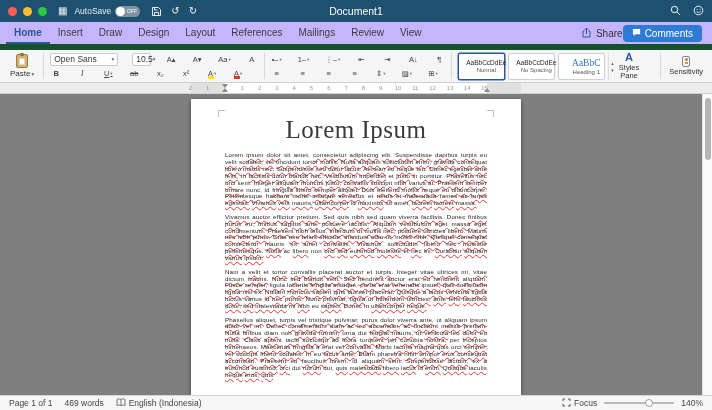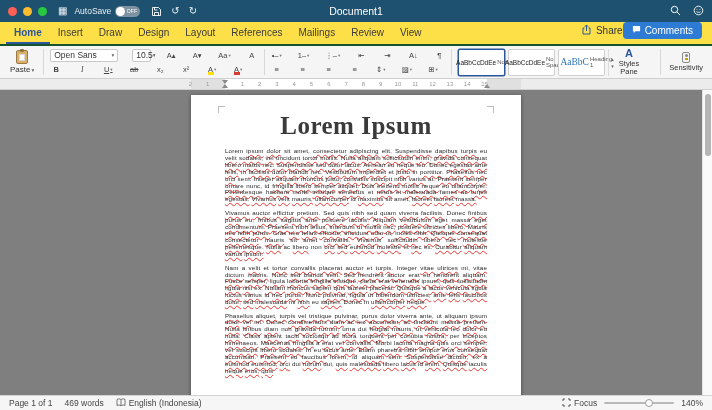--- a/index.html
+++ b/index.html
@@ -16,21 +16,21 @@
   .toggle { width:25px; height:11px; border-radius:6px; background:#7d93a1; position:relative; }
   .knob { position:absolute; left:1px; top:1px; width:9px; height:9px; border-radius:50%; background:#fff; }
   .offlbl { position:absolute; right:3px; top:2.5px; font-size:5px; color:#fff; letter-spacing:.2px; }
   .tb-icons { display:flex; align-items:center; gap:9px; margin-left:4px; font-size:10px; }
   .tb-icons span { display:inline-flex; }
   .glyph-w { color:#eaf1f6; font-size:10px; line-height:1; }
   .doc-title { position:absolute; left:50%; transform:translateX(-50%); font-size:10.5px; color:#fff; }
   .tb-right { margin-left:auto; display:flex; align-items:center; gap:12px; }
 
   
-  .tabbar { flex:0 0 22px; background:#fde047; border-bottom:2px solid #14532d; display:flex; align-items:flex-start; padding:0 6px; }
+  .tabbar { flex:0 0 22px; background:#c4b5fd; border-bottom:6px solid #14532d; display:flex; align-items:center; padding:0 6px; }
   .tab { font-size:10px; color:#3b3b3b; padding:0 8px; line-height:21px; height:22px; }
   .tab.active { color:var(--accent,#2b579a); font-weight:700; box-shadow:inset 0 -2px 0 var(--accent,#2b579a); }
   .tab-right { margin-left:auto; display:flex; align-items:center; padding-right:4px; }
   .share { display:flex; align-items:center; gap:4px; font-size:10px; color:#333; }
   .comments-btn { display:flex; align-items:center; gap:4px; background:var(--comments_blue,#2e7bd6); color:#fff; font-size:10px; border-radius:4px; padding:0 9px; height:17px; }
 
   
   .ribbon { flex:0 0 33px; background:#f5f5f5; border-bottom:1px solid #cfcfcf; display:flex; align-items:center; padding:0 7px; gap:6px; }
   .rsep { width:1px; height:26px; background:#d8d8d8; flex:0 0 1px; }
   .paste-btn { display:flex; flex-direction:column; align-items:center; gap:1px; font-size:8px; color:#333; padding:0 3px; }
@@ -44,21 +44,21 @@
   .combo { display:flex; align-items:center; justify-content:space-between; background:#fff; border:1px solid #c9c9c9; border-radius:2px; font-size:8.5px; color:#333; padding:0 3px; height:13px; }
   .combo.fontname{width:68px;} .combo.fontsize{width:19px;}
   .rbtn { min-width:12px; height:12px; display:inline-flex; align-items:center; justify-content:center; font-size:7.5px; color:#444; border-radius:2px; padding:0 1px; position:relative; }
   .rbtn.dd::after { content:"▾"; font-size:4.5px; margin-left:1px; color:#777; }
   .i-bold{font-weight:700;} .i-italic{font-style:italic; font-family:"Liberation Serif",serif;}
   .i-underline{text-decoration:underline;} .i-strikethrough{text-decoration:line-through;}
   .i-text-highlight::before,.i-font-color::before { content:""; position:absolute; left:2px; right:4px; bottom:1px; height:2.5px; }
   .i-text-highlight::before{background:#ffe000;} .i-font-color::before{background:#d83b2d;}
   .styles-wrap { display:flex; align-items:center; gap:3px; }
   .gallery { display:flex; gap:3px; }
-  .stylecard { width:47px; height:27px; background:#fff; border:1px solid #cfcfcf; border-radius:2px; display:flex; flex-direction:row; align-items:center; justify-content:center; gap:1px;padding-left:9px; }
+  .stylecard { width:47px; height:27px; background:#fff; border:1px solid #cfcfcf; border-radius:2px; display:flex; flex-direction:column; align-items:center; justify-content:center; gap:1px;padding-left:9px; }
   .stylecard.sel { border-color:var(--accent,#2b579a); box-shadow:0 0 0 .5px var(--accent,#2b579a); }
   .prev { font-size:6.5px; color:#222; white-space:nowrap; }
   .sname { font-size:6px; color:#555; }
   .stylecard.h1 .prev { font-size:9.5px; color:#2e74b5; font-family:"Liberation Serif",serif; }
   .garrows { display:flex; flex-direction:column; justify-content:center; gap:1px; font-size:5px; color:#666; border-left:1px solid #ddd; padding-left:2px; height:27px; }
   .bigbtn { display:flex; flex-direction:column; align-items:center; justify-content:center; gap:1px; font-size:7.5px; color:#333; line-height:1.1; padding:0 2px; }
   .blabel { width:min-content; text-align:center; }
   .spicon { font-size:11px; font-weight:700; color:var(--accent,#2b579a); line-height:1; }
   .sensicon { width:8px; height:11px; border:1px solid #888; border-radius:2px; position:relative; }
   .sensicon::before { content:""; position:absolute; top:1.5px; left:2px; width:3px; height:3px; border-radius:50%; background:#888; }
@@ -74,21 +74,21 @@
   .tri { position:absolute; width:0; height:0; border-left:3px solid transparent; border-right:3px solid transparent; margin-left:-3px; }
   .tri.down { border-top:4px solid #8a8a8a; top:1px; }
   .tri.up { border-bottom:4px solid #8a8a8a; bottom:1px; }
 
   
   .docarea { flex:1 1 auto; background:var(--canvas,#7f7f7f); position:relative; overflow:hidden; }
   .page { position:absolute; left:191px; top:5px; width:330px; height:620px; background:#fff; box-shadow:0 1px 4px rgba(0,0,0,.45); }
   .crop { position:absolute; width:7px; height:7px; border:0 solid #bdbdbd; }
   .crop.tl { left:27px; top:11px; border-left-width:1px; border-top-width:1px; }
   .crop.tr { right:27px; top:11px; border-right-width:1px; border-top-width:1px; }
-  .doctitle { font-family:"Liberation Serif",serif; font-size:25px; font-weight:700; color:#3a3a3a; text-align:center; margin:17px 0 8px; letter-spacing:.5px; }
+  .doctitle { font-family:"Liberation Serif",serif; font-size:25px; font-weight:400; color:#3a3a3a; text-align:center; margin:17px 0 8px; letter-spacing:.5px; }
   .paras { padding:0 34px; }
   .paras p { font-size:6.2px; line-height:6.9px; letter-spacing:.15px; text-align:justify; color:#262626; margin-bottom:6.5px; }
   .ms { text-decoration:underline; text-decoration-style:wavy; text-decoration-color:var(--spellcheck_red,#e5372e); text-decoration-thickness:.6px; text-underline-offset:.6px; }
   .vscroll { position:absolute; right:0; top:0; bottom:0; width:10px; background:#fafafa; border-left:1px solid #e2e2e2; }
   .vthumb { position:absolute; left:2px; top:4px; width:6px; height:62px; background:#b5b5b5; border-radius:3px; }
 
   
   .statusbar { flex:0 0 15px; background:#f6f6f6; border-top:1px solid #d4d4d4; display:flex; align-items:center; gap:12px; padding:0 9px; font-size:8.5px; color:#454545; }
   .sitem { display:flex; align-items:center; gap:3px; }
   .sright { margin-left:auto; display:flex; align-items:center; gap:7px; }

